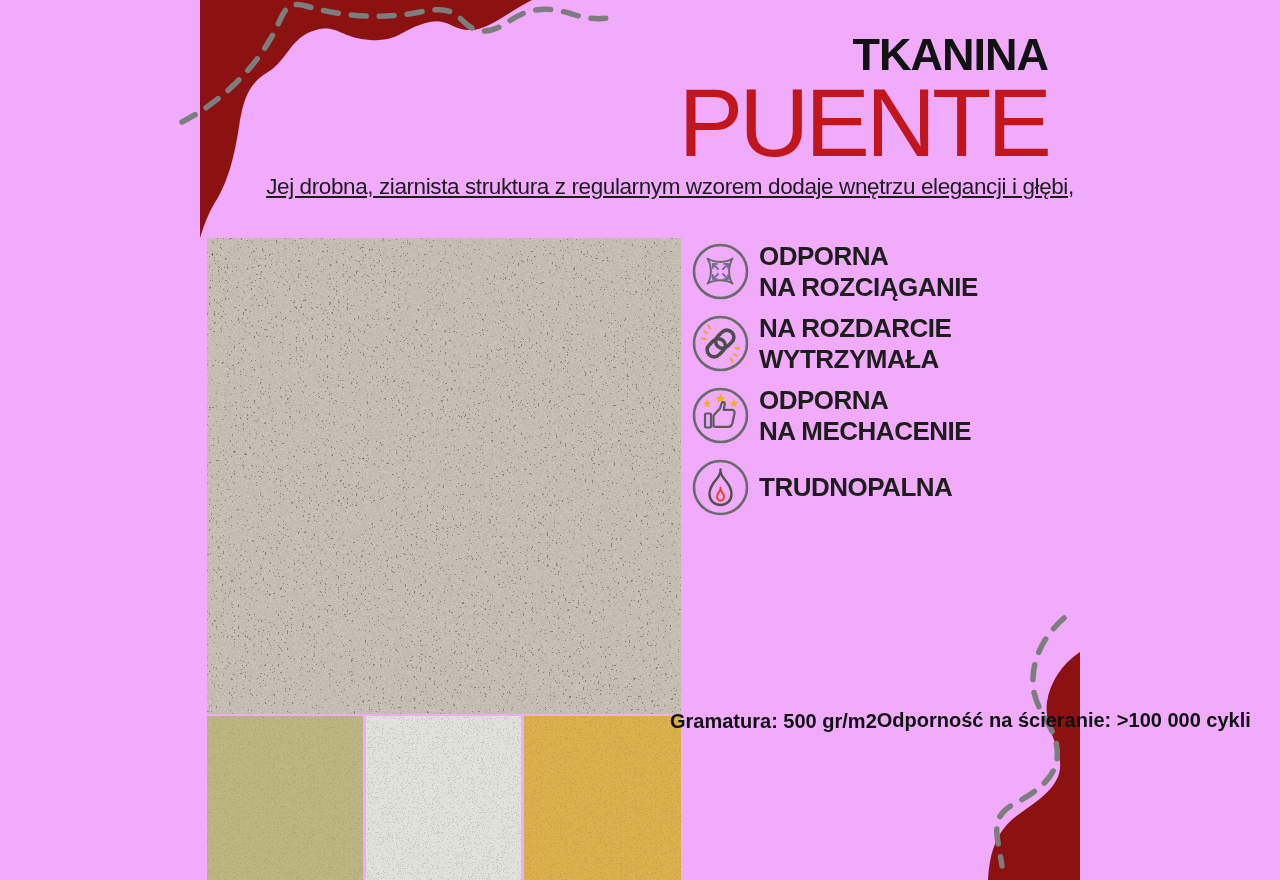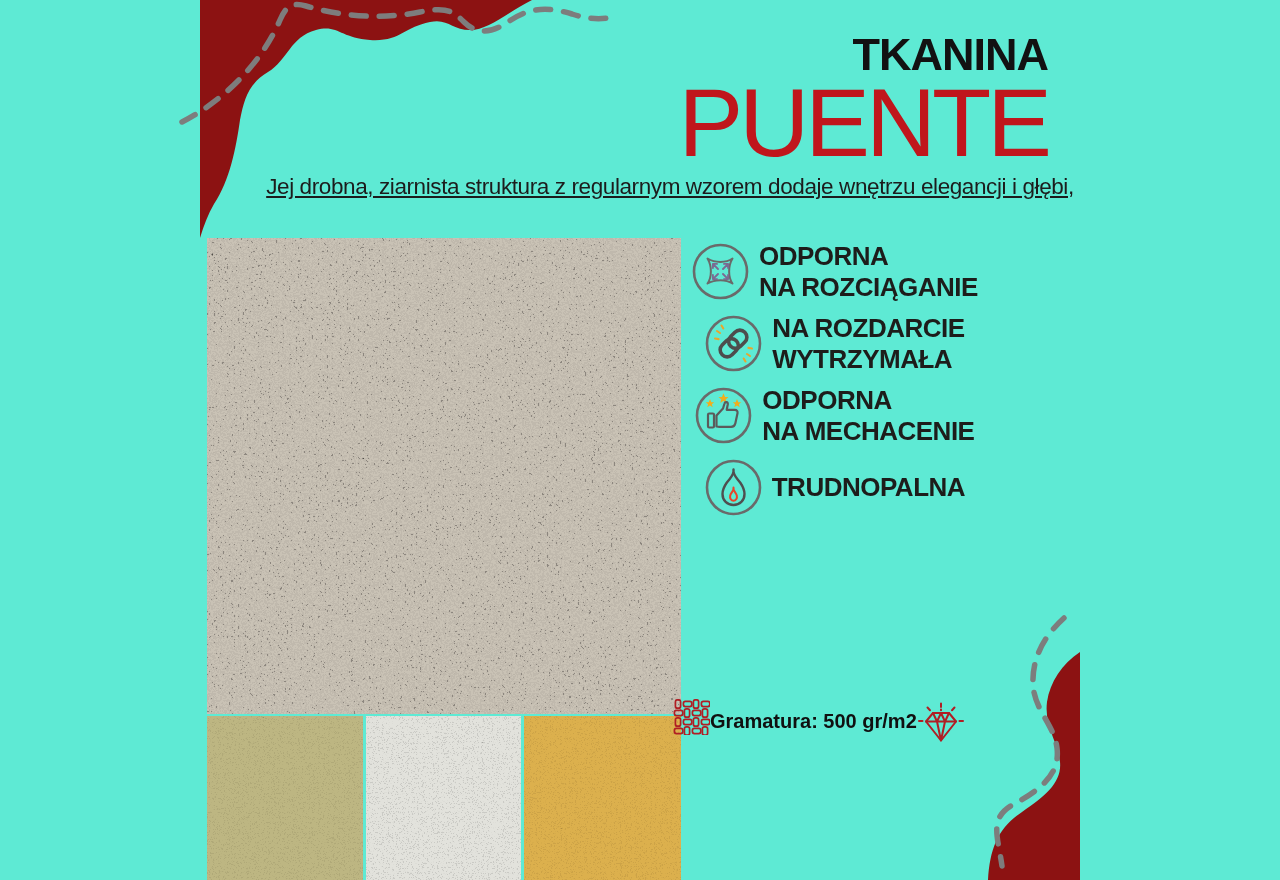--- a/index.html
+++ b/index.html
@@ -1,36 +1,36 @@
 <!DOCTYPE html>
 <html><head>
 <meta charset="utf-8">
 <style>
   html,body{margin:0;padding:0;background:#ffffff;}
   body{width:1280px;height:880px;font-family:"Liberation Sans",sans-serif;}
-  #canvas{position:relative;width:1280px;height:880px;background:#5eead4;overflow:hidden;}
+  #canvas{position:relative;width:1280px;height:880px;background:#f0abfc;overflow:hidden;}
 
   .deco{position:absolute;left:0;top:0;width:1280px;height:880px;pointer-events:none;}
 
   .header{position:absolute;top:33px;right:232px;text-align:right;}
   .brand-line{font-size:45px;font-weight:700;color:#121212;letter-spacing:-1px;line-height:44px;}
   .product-name{font-size:97px;font-weight:400;color:#c0161c;letter-spacing:-4px;line-height:84px;margin-top:4px;}
 
   .desc{position:absolute;top:172px;left:140px;width:1060px;text-align:center;
         font-size:22.5px;line-height:29px;color:#1c1c1c;letter-spacing:-0.4px;text-decoration:underline;}
   .desc div{white-space:nowrap;}
 
   .fabric-main{position:absolute;left:207px;top:238px;width:474px;height:476px;}
   .fabric-main svg,.swatch svg{display:block;width:100%;height:100%;}
   .swatch{position:absolute;top:716px;height:164px;}
   #sw1{left:207px;width:156px;}
   #sw2{left:366px;width:155px;}
   #sw3{left:524px;width:157px;}
 
-  .features{position:absolute;left:691px;top:242px;display:flex;flex-direction:column;gap:13px;align-items:center;}
+  .features{position:absolute;left:691px;top:242px;display:flex;flex-direction:column;gap:13px;}
   .feature{display:flex;align-items:center;height:59px;}
   .ficon{width:59px;height:59px;flex:0 0 59px;}
   .ficon svg{display:block;width:59px;height:59px;}
   .ftext{margin-left:9px;font-weight:700;font-size:26px;line-height:31px;color:#1d1d1b;
          letter-spacing:-0.5px;white-space:nowrap;}
   .ftext span{display:block;}
 
   .specs{position:absolute;left:670px;top:688px;width:400px;display:flex;align-items:center;}
   .spec-label{font-weight:700;font-size:20px;color:#101010;white-space:nowrap;}
   .weave-wrap{width:40px;height:36px;}
@@ -238,15 +238,16 @@
     <div class="spec-label lbl1">Gramatura: 500 gr/m2</div>
     <span class="diamond-wrap">
       <svg viewBox="0 0 48 44" xmlns="http://www.w3.org/2000/svg">
         <g fill="none" stroke="#b01e24" stroke-width="2" stroke-linecap="round" stroke-linejoin="round">
           <path d="M9,19.5 L16,11 L32,11 L39,19.5 L24,38.5 Z"></path>
           <path d="M9,19.5 H39 M16,11 L20,19.5 L24,38.5 M32,11 L28,19.5 L24,38.5 M24,11 L20,19.5 M24,11 L28,19.5"></path>
           <path d="M24,1.5 V5 M24,7.6 V8.2 M10.5,5.5 L13,8.2 M37.5,5.5 L35,8.2 M2,19 H5.5 M42.5,19 H46"></path>
         </g>
       </svg>
     </span>
+    <div class="spec-label lbl2">Odporność na ścieranie: &gt;100 000 cykli</div>
   </div>
 
 </div>
 
 </body></html>

